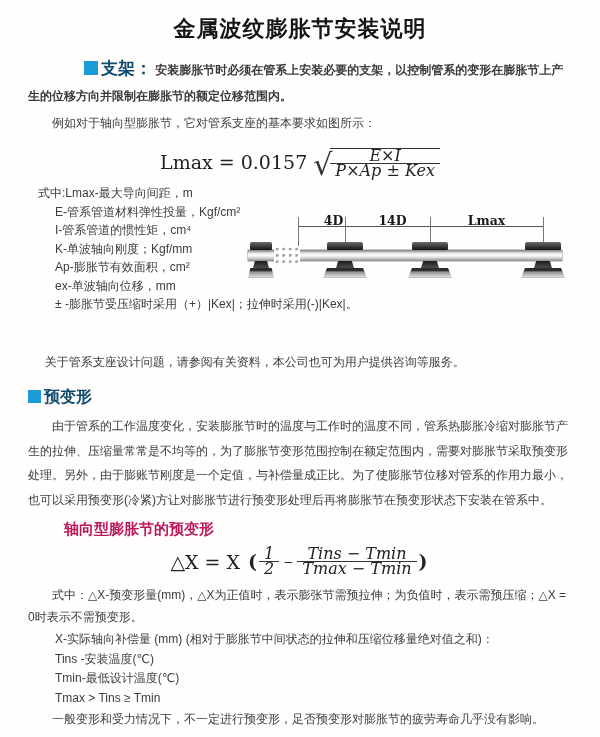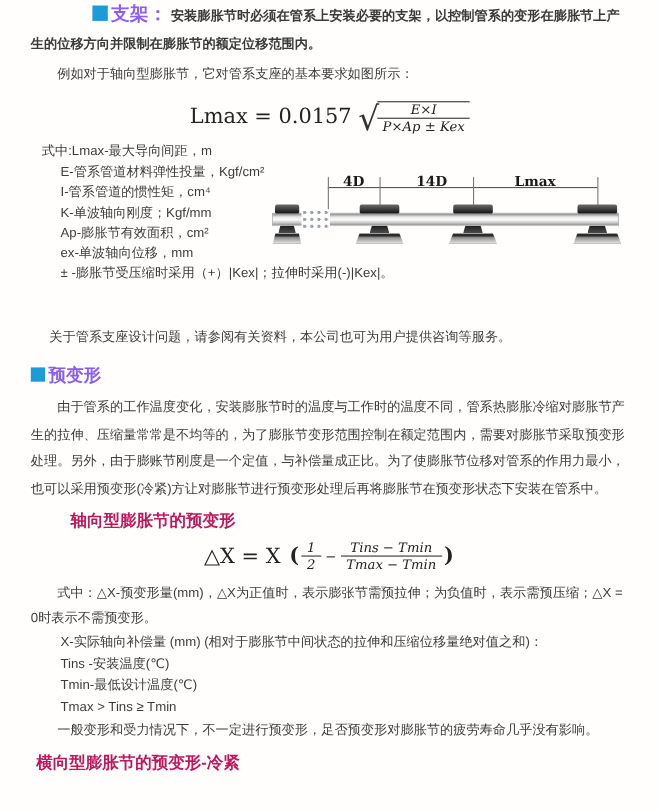--- a/index.html
+++ b/index.html
@@ -16,32 +16,32 @@
     letter-spacing:1px;padding-top:14px;margin:0 0 12px 0;
   }
 
   
   .para{margin:0 28px;line-height:25px;font-weight:500;}
   .indent{text-indent:2em;}
 
   
   .sq{display:inline-block;width:14px;height:14px;background:#1b9cd8;
       vertical-align:-1px;margin-right:3px;}
-  .sec-head{color:#8b5cf6;font-weight:bold;font-size:17px;}
+  .sec-head{color:#0c4a6e;font-weight:bold;font-size:17px;}
   .sub-head{color:#be185d;font-weight:bold;font-size:15px;margin:6px 0 4px 0;}
 
   .support-para{margin:0 28px;line-height:26px;}
   .support-para .lead{font-weight:600;color:#3a3a3a;}
 
   
   .formula-row{display:flex;justify-content:center;align-items:center;
     font-family:"DejaVu Serif","Liberation Serif",serif;color:#222;}
   .f-lhs{font-weight:normal;font-size:19px;margin-right:6px;font-style:normal;text-align:right;}
   .frac{display:inline-flex;flex-direction:column;text-align:center;
-    font-style:italic;font-size:12px;line-height:14px;vertical-align:middle;}
+    font-style:italic;font-size:16px;line-height:14px;vertical-align:middle;}
   .frac .num{display:block;padding:0 5px;}
   .frac .den{display:block;border-top:1px solid #333;padding:0 5px;}
   .radical{font-size:30px;line-height:28px;font-weight:400;color:#333;
     margin-right:-2px;transform:translateY(3px);}
   .radicand{border-top:1.5px solid #333;margin-top:2px;}
   .big-paren{font-size:19px;font-style:normal;font-weight:bold;line-height:19px;margin:0 2px;}
   .op{margin:0 4px;font-style:normal;}
   .formula1{margin:10px 0 6px 0;}
   .formula2{margin:8px 0 8px 0;}
 
@@ -71,38 +71,39 @@
     background:linear-gradient(180deg,#1d1d1d,#4c4c4c);
     clip-path:polygon(12% 0,88% 0,100% 100%,0 100%);}
   .support-unit .base{position:absolute;top:26px;left:0;width:44px;height:10px;
     background:linear-gradient(180deg,#2c2c2c 0%,#2c2c2c 24%,#8f8f8f 40%,#d8d8d8 85%,#b5b5b5 100%);
     clip-path:polygon(9% 0,91% 0,100% 100%,0 100%);}
   .support-unit.anchor{left:0;width:26px;}
   .support-unit.anchor .clamp{left:2px;right:2px;}
   .support-unit.anchor .neck{left:5px;width:16px;}
   .support-unit.anchor .base{width:26px;}
   .s2{left:75px;} .s3{left:160px;} .s4{left:273px;}
-  .l1{left:50px;width:47px;} .l2{left:102px;width:85px;} .l3{left:182px;width:113px;}
+  .l1{left:62px;width:47px;} .l2{left:102px;width:85px;} .l3{left:182px;width:113px;}
   .t1{left:50px;} .t2{left:97px;} .t3{left:182px;} .t4{left:295px;}
 
   
   .sec-head-line{margin:14px 28px 6px 28px;}
   .pd-head .sec-head{font-size:16px;}
   .axial-head{margin:8px 0 2px 64px;}
   .lateral-head{margin:10px 0 0 33px;}
   .explain{margin:2px 28px;line-height:22px;text-indent:2em;font-weight:500;}
   .var-lines{margin-left:55px;margin-top:2px;}
   .var-lines div{line-height:19.5px;font-weight:500;}
   .closing{margin:1px 28px 0 28px;line-height:21px;text-indent:2em;font-weight:500;}
 </style>
 </head>
 <body>
 
 <div class="page">
 
+  <h1 class="doc-title">金属波纹膨胀节安装说明</h1>
 
   <p class="support-para"><span style="text-indent:56px;display:inline-block;width:56px;"></span><span class="sq"></span><span class="sec-head">支架：</span>
     <span class="lead">安装膨胀节时必须在管系上安装必要的支架，以控制管系的变形在膨胀节上产生的位移方向并限制在膨胀节的额定位移范围内。</span></p>
 
   <p class="para indent" style="margin-top:2px;">例如对于轴向型膨胀节，它对管系支座的基本要求如图所示：</p>
 
   <div class="formula-row formula1">
     <span class="f-lhs">Lmax = 0.0157</span>
     <span class="radical">√</span>
     <span class="frac radicand">

